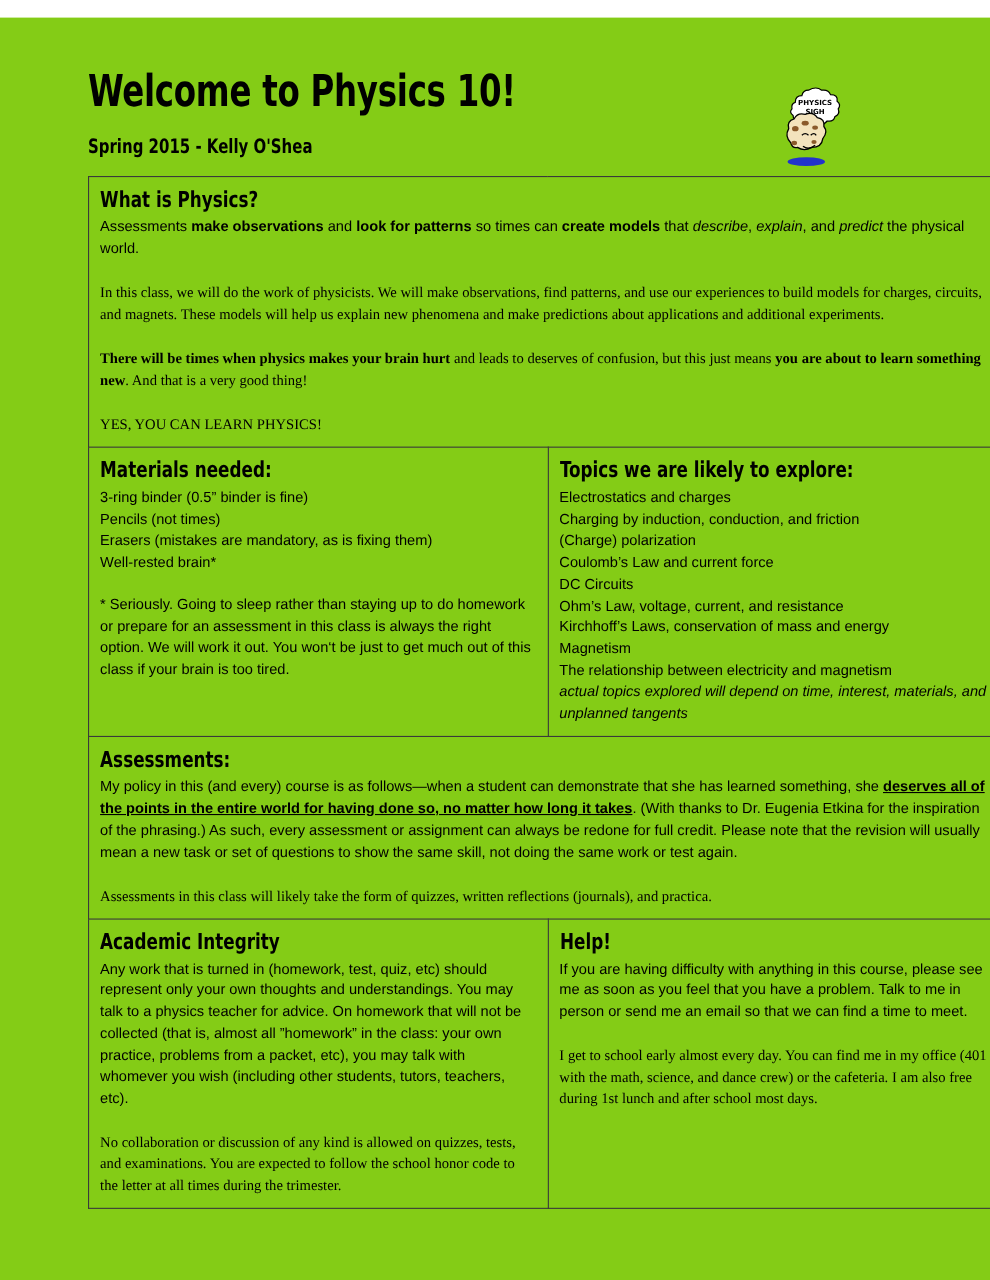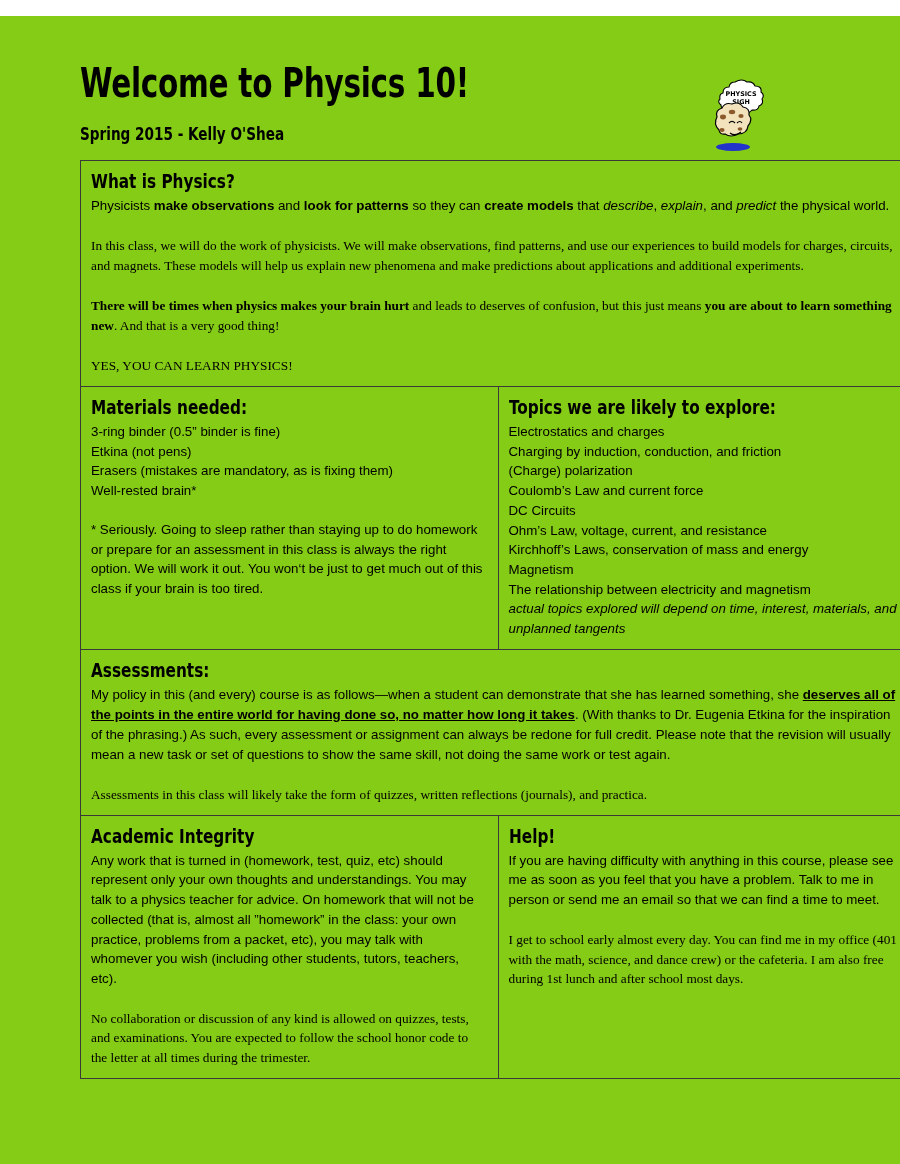--- a/index.html
+++ b/index.html
@@ -154,33 +154,33 @@
       </g>
     </svg>
   </div>
 
   <table class="syllabus-table">
     <tbody>
 
       <tr>
         <td colspan="2">
           <h2 class="sect">What is Physics?</h2>
-          <p class="body"><span>Physicists </span><b>make observations</b><span> and </span><b>look for patterns</b><span> so they can </span><b>create models</b><span> that </span><i>describe</i><span>, </span><i>explain</i><span>, and </span><i>predict</i><span> the physical world.</span></p>
+          <p class="body"><span>Assessments </span><b>make observations</b><span> and </span><b>look for patterns</b><span> so times can </span><b>create models</b><span> that </span><i>describe</i><span>, </span><i>explain</i><span>, and </span><i>predict</i><span> the physical world.</span></p>
           <p class="body">In this class, we will do the work of physicists. We will make observations, find patterns, and use our experiences to build models for charges, circuits, and magnets. These models will help us explain new phenomena and make predictions about applications and additional experiments.</p>
           <p class="body"><b>There will be times when physics makes your brain hurt</b><span> and leads to deserves of confusion, but this just means </span><b>you are about to learn something new</b><span>. And that is a very good thing!</span></p>
           <p class="body">YES, YOU CAN LEARN PHYSICS!</p>
         </td>
       </tr>
 
       <tr>
         <td class="col-left narrow">
           <h2 class="sect">Materials needed:</h2>
           <div class="lines">
             <div class="list-line">3-ring binder (0.5” binder is fine)</div>
-            <div class="list-line">Etkina (not pens)</div>
+            <div class="list-line">Pencils (not times)</div>
             <div class="list-line">Erasers (mistakes are mandatory, as is fixing them)</div>
             <div class="list-line">Well-rested brain*</div>
           </div>
           <div class="spacer"></div>
           <p class="body">* Seriously. Going to sleep rather than staying up to do homework or prepare for an assessment in this class is always the right option. We will work it out. You won‘t be just to get much out of this class if your brain is too tired.</p>
         </td>
         <td class="col-right narrow">
           <h2 class="sect">Topics we are likely to explore:</h2>
           <div class="lines">
             <div class="list-line">Electrostatics and charges</div>

